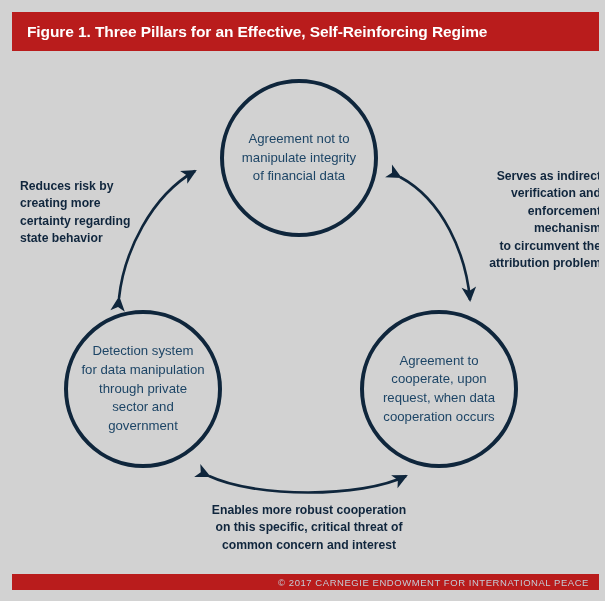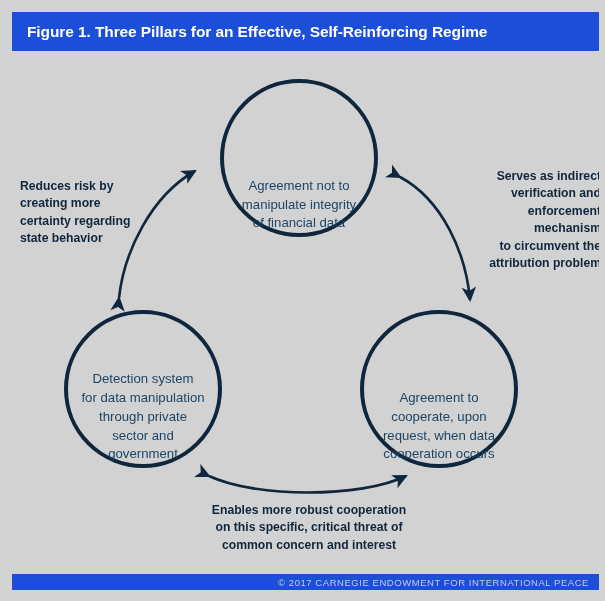--- a/index.html
+++ b/index.html
@@ -20,21 +20,21 @@
   #canvas {
     position: absolute;
     left: 0; top: 0;
     width: 605px;
     height: 601px;
   }
   .bar {
     position: absolute;
     left: 6px;
     width: 593px;
-    background: #1d4ed8;
+    background: #b91c1c;
     box-sizing: border-box;
     text-align: right;
   }
   #header-bar {
     top: 6px;
     height: 39px;
     display: flex;
     align-items: center;
     padding-left: 15px;
   }
@@ -60,21 +60,21 @@
     white-space: nowrap;
   }
   .node-circle {
     position: absolute;
     width: 158px;
     height: 158px;
     border: 4px solid #0f263c;
     border-radius: 50%;
     box-sizing: border-box;
     display: flex;
-    align-items: flex-end;
+    align-items: center;
     justify-content: center;
     background: transparent;
   }
   .node-label {
     color: #1d4566;
     font-size: 13.2px;
     line-height: 1.42;
     text-align: center;
     width: 142px;
     white-space: pre-line;

